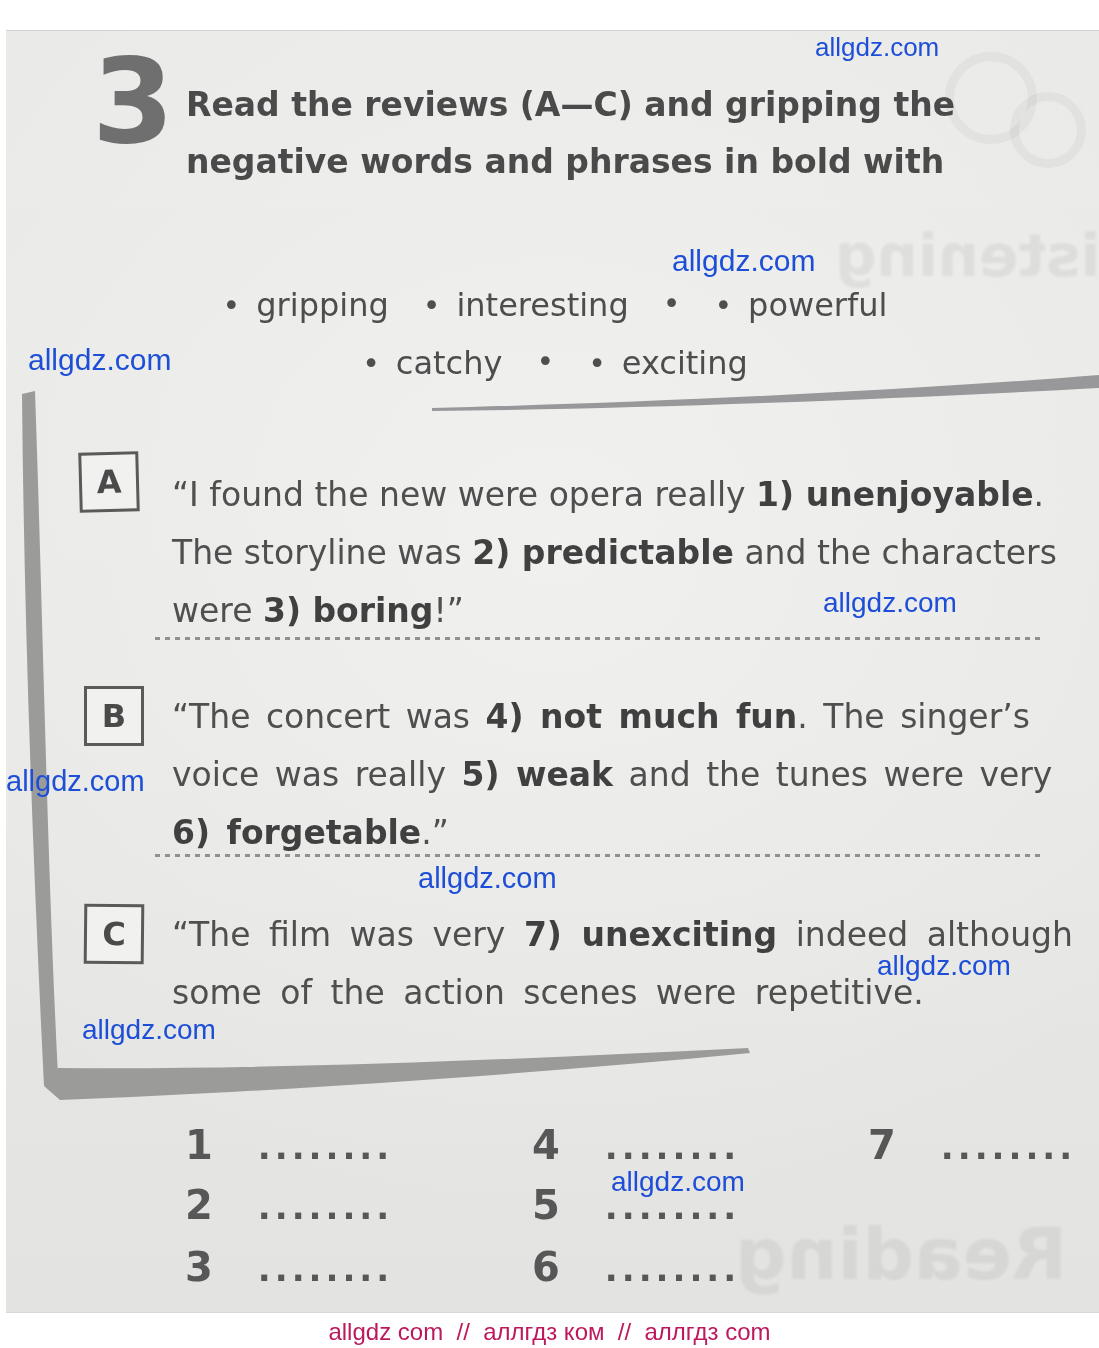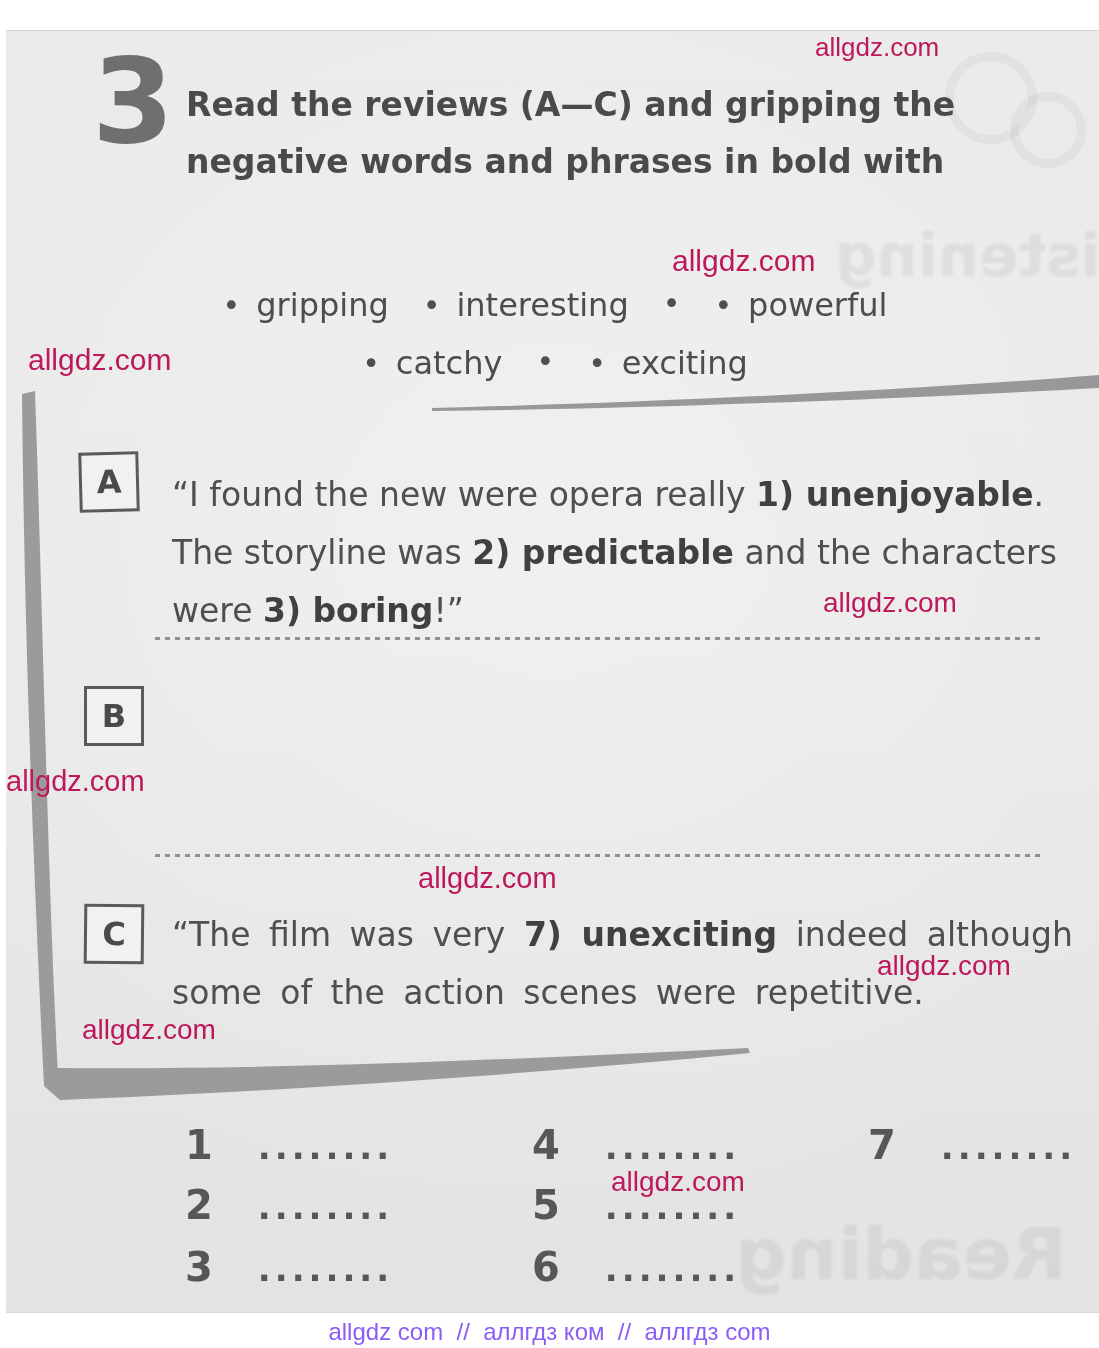--- a/index.html
+++ b/index.html
@@ -8,23 +8,23 @@
   
   .page{position:absolute;left:6px;top:30px;width:1093px;height:1283px;
         background:
           radial-gradient(120% 90% at 50% 40%, rgba(255,255,255,0.35) 0%, rgba(0,0,0,0) 60%),
           linear-gradient(180deg,#eaeae8 0%,#e8e8e6 55%,#e3e3e1 100%);
         box-shadow:inset 0 1px 0 #d2d2d0, inset 0 -1px 0 #d8d8d6;}
   
   .promo{position:absolute;left:0;top:4px;width:100%;text-align:center;
          font-family:"Liberation Sans",sans-serif;font-size:22px;color:#2fc83c;}
   .footer{position:absolute;left:0;top:1318px;width:100%;text-align:center;white-space:pre;
-          font-family:"Liberation Sans",sans-serif;font-size:24px;color:#8b5cf6;}
+          font-family:"Liberation Sans",sans-serif;font-size:24px;color:#be185d;}
   
-  .wm{position:absolute;font-family:"Liberation Sans",sans-serif;color:#be185d;line-height:1.1;}
+  .wm{position:absolute;font-family:"Liberation Sans",sans-serif;color:#1d4ed8;line-height:1.1;}
   
   .ex-num{position:absolute;left:92px;top:42px;font-size:118px;font-weight:bold;color:#6f6f6f;line-height:1;}
   .instr{position:absolute;left:186px;top:76px;width:920px;font-size:33px;font-weight:bold;
          color:#4a4a4a;line-height:57px;}
   
   .wl{position:absolute;left:50px;width:1010px;display:flex;justify-content:center;gap:34px;
       font-size:32px;color:#4d4d4d;}
   .wl1{top:286px;}
   .wl2{top:344px;}
   .wl-item{display:flex;gap:16px;align-items:baseline;white-space:nowrap;}
@@ -125,20 +125,21 @@
         <span class="wl-dot">•</span>
         <span>exciting</span>
       </span>
     </div>
 
   <div class="letterbox boxA">A</div>
   <div class="review revA"><span>“I found the new were opera really </span><span class="bold">1) unenjoyable</span><span>.</span><br><span>The storyline was </span><span class="bold">2) predictable</span><span> and the characters</span><br><span>were </span><span class="bold">3) boring</span><span>!”</span></div>
   <div class="sep sep1"></div>
 
   <div class="letterbox boxB">B</div>
+  <div class="review revB"><span>“The concert was </span><span class="bold">4) not much fun</span><span>. The singer’s</span><br><span>voice was really </span><span class="bold">5) weak</span><span> and the tunes were very</span><br><span class="bold">6) forgetable</span><span>.”</span></div>
   <div class="sep sep2"></div>
 
   <div class="letterbox boxC">C</div>
   <div class="review revC"><span>“The film was very </span><span class="bold">7) unexciting</span><span> indeed although</span><br><span>some of the action scenes were repetitive.</span></div>
 
   <div class="ans a1">
     <span class="ans-n">1</span>
     <span class="ans-dots">........</span>
   </div>
   <div class="ans a2">

